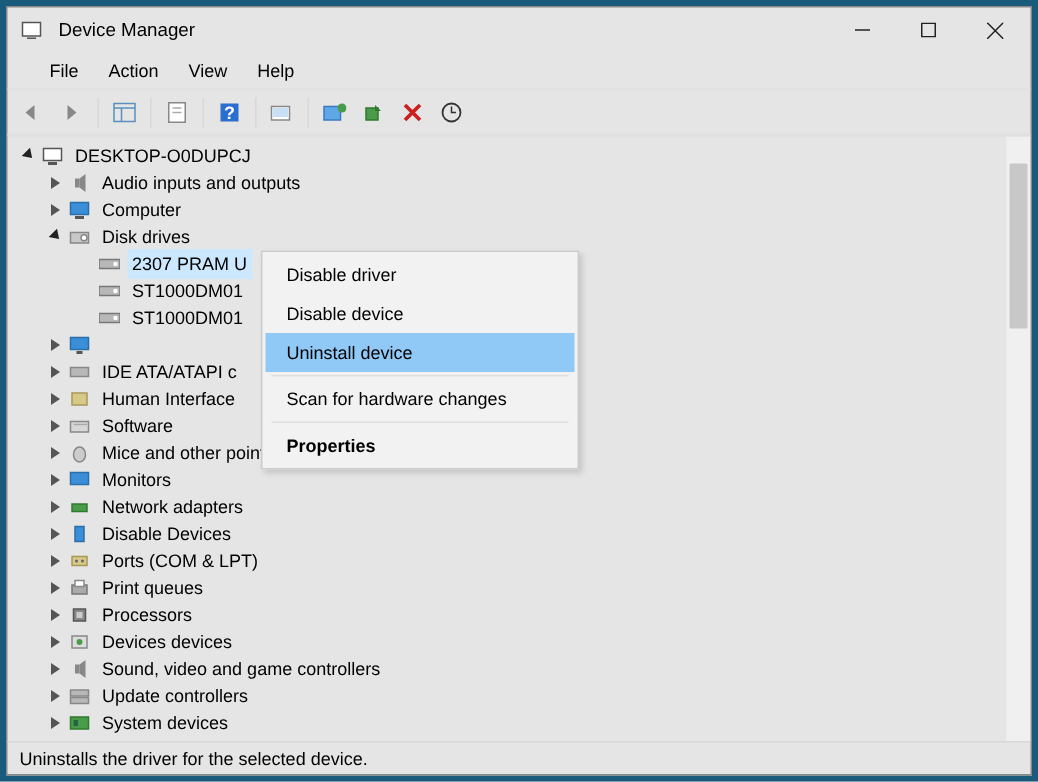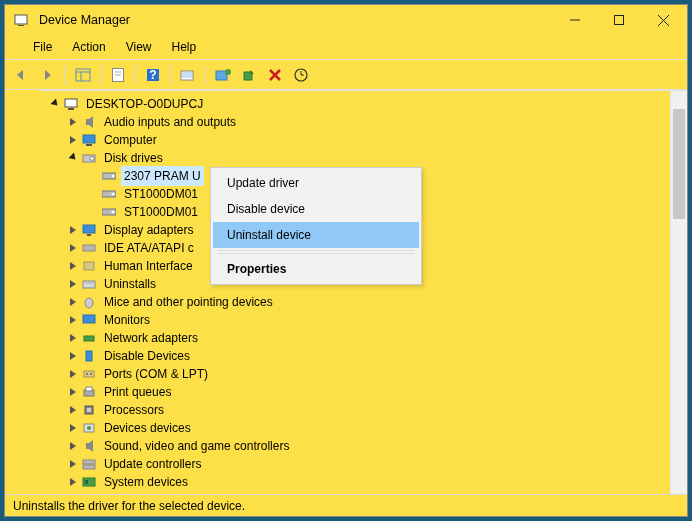--- a/index.html
+++ b/index.html
@@ -1,27 +1,27 @@
 <!DOCTYPE html>
 <html><head>
 <meta charset="utf-8">
 <style>
 * { margin: 0; padding: 0; box-sizing: border-box; font-family: "Segoe UI", Tahoma, sans-serif; font-size: 12px; }
 body { background: #1a5a7a; padding: 4px; width: 692px; height: 521px; }
-.window { background: #fde047; width: 100%; height: 100%; display: flex; flex-direction: column; border: 1px solid #888; }
+.window { background: #e5e5e5; width: 100%; height: 100%; display: flex; flex-direction: column; border: 1px solid #888; }
 .titlebar { display: flex; align-items: center; height: 30px; padding: 0 2px 0 8px; }
 .titlebar .title-text { flex: 1; font-size: 12.5px; margin-left: 6px;}
 .titlebar .ctrl { width: 44px; height: 28px; display: flex; align-items: center; justify-content: center; cursor: default;}
 .titlebar .ctrl svg { stroke: #222; stroke-width: 1; fill: none; }
 .menubar { display: flex; gap: 0; padding: 2px 18px; border-bottom: 1px solid #e0e0e0; }
 .menubar .mi { padding: 3px 10px; cursor: default; }
 .toolbar { display: flex; align-items: center; gap: 0; padding: 2px 4px; border-bottom: 1px solid #e0e0e0; height: 30px; }
 .toolbar .tb { width: 26px; height: 24px; display: flex; align-items: center; justify-content: center; cursor: default;}
 .toolbar .sep { width: 1px; height: 20px; background: #d8d8d8; margin: 0 4px; }
-.content { flex: 1; display: flex; overflow: hidden; position: relative; border-top: 1px solid #e0e0e0; margin-left: 36px;}
+.content { flex: 1; display: flex; overflow: hidden; position: relative; border-top: 1px solid #e0e0e0;}
 .tree { flex: 1; padding: 4px 6px; overflow: hidden; white-space: nowrap; position: relative;}
 .node { display: flex; align-items: center; height: 18px; line-height: 18px; }
 .tw { width: 14px; display: flex; justify-content: center; cursor: default;}
 .tw svg { fill: #555; }
 .tw.expanded svg { transform: rotate(45deg); fill: #222; }
 .ic { width: 16px; height: 16px; display: flex; align-items: center; justify-content: center; margin-right: 4px;}
 .lbl { padding: 1px 3px; }
 .lbl.sel { background: #cce8ff;}
 .scroll { width: 17px; background: #f0f0f0; border-left: 1px solid #e5e5e5; position: relative; }
 .thumb { position: absolute; top: 18px; left: 2px; right: 2px; height: 110px; background: #c8c8c8; border-radius: 1px;}
@@ -233,21 +233,20 @@
               <svg width="8" height="8">
                 <path d="M0 0 L6 4 L0 8 Z"></path>
               </svg>
             </span>
             <span class="ic">
               <svg width="14" height="14">
                 <rect x="1" y="2" width="12" height="8" fill="#3a8fd8" stroke="#2a6fa8"></rect>
                 <rect x="5" y="11" width="4" height="2" fill="#555"></rect>
               </svg>
             </span>
-            <span class="lbl">Display adapters</span>
           </div>
           <div class="node d1">
             <span class="tw">
               <svg width="8" height="8">
                 <path d="M0 0 L6 4 L0 8 Z"></path>
               </svg>
             </span>
             <span class="ic">
               <svg width="14" height="14">
                 <rect x="1" y="4" width="12" height="6" fill="#b8b8b8" stroke="#888"></rect>
@@ -273,21 +272,21 @@
               <svg width="8" height="8">
                 <path d="M0 0 L6 4 L0 8 Z"></path>
               </svg>
             </span>
             <span class="ic">
               <svg width="14" height="14">
                 <rect x="1" y="4" width="12" height="7" fill="#d8d8d8" stroke="#888"></rect>
                 <line x1="3" y1="6" x2="12" y2="6" stroke="#aaa"></line>
               </svg>
             </span>
-            <span class="lbl">Uninstalls</span>
+            <span class="lbl">Software</span>
           </div>
           <div class="node d1">
             <span class="tw">
               <svg width="8" height="8">
                 <path d="M0 0 L6 4 L0 8 Z"></path>
               </svg>
             </span>
             <span class="ic">
               <svg width="14" height="14">
                 <ellipse cx="7" cy="8" rx="4" ry="5" fill="#ccc" stroke="#888"></ellipse>
@@ -430,24 +429,25 @@
                 <rect x="1" y="3" width="12" height="8" fill="#4a9c4a" stroke="#2f7a2f"></rect>
                 <rect x="3" y="5" width="3" height="4" fill="#264"></rect>
               </svg>
             </span>
             <span class="lbl">System devices</span>
           </div>
         </div>
 
       <div class="ctxmenu">
         <div id="ctxitems">
-            <div class="cmi">Update driver</div>
+            <div class="cmi">Disable driver</div>
             <div class="cmi">Disable device</div>
             <div class="cmi hover">Uninstall device</div>
             <hr>
+            <div class="cmi">Scan for hardware changes</div>
             <hr>
             <div class="cmi bold">Properties</div>
           </div>
       </div>
     </div>
     <div class="scroll">
       <div class="thumb"></div>
     </div>
   </div>
 

